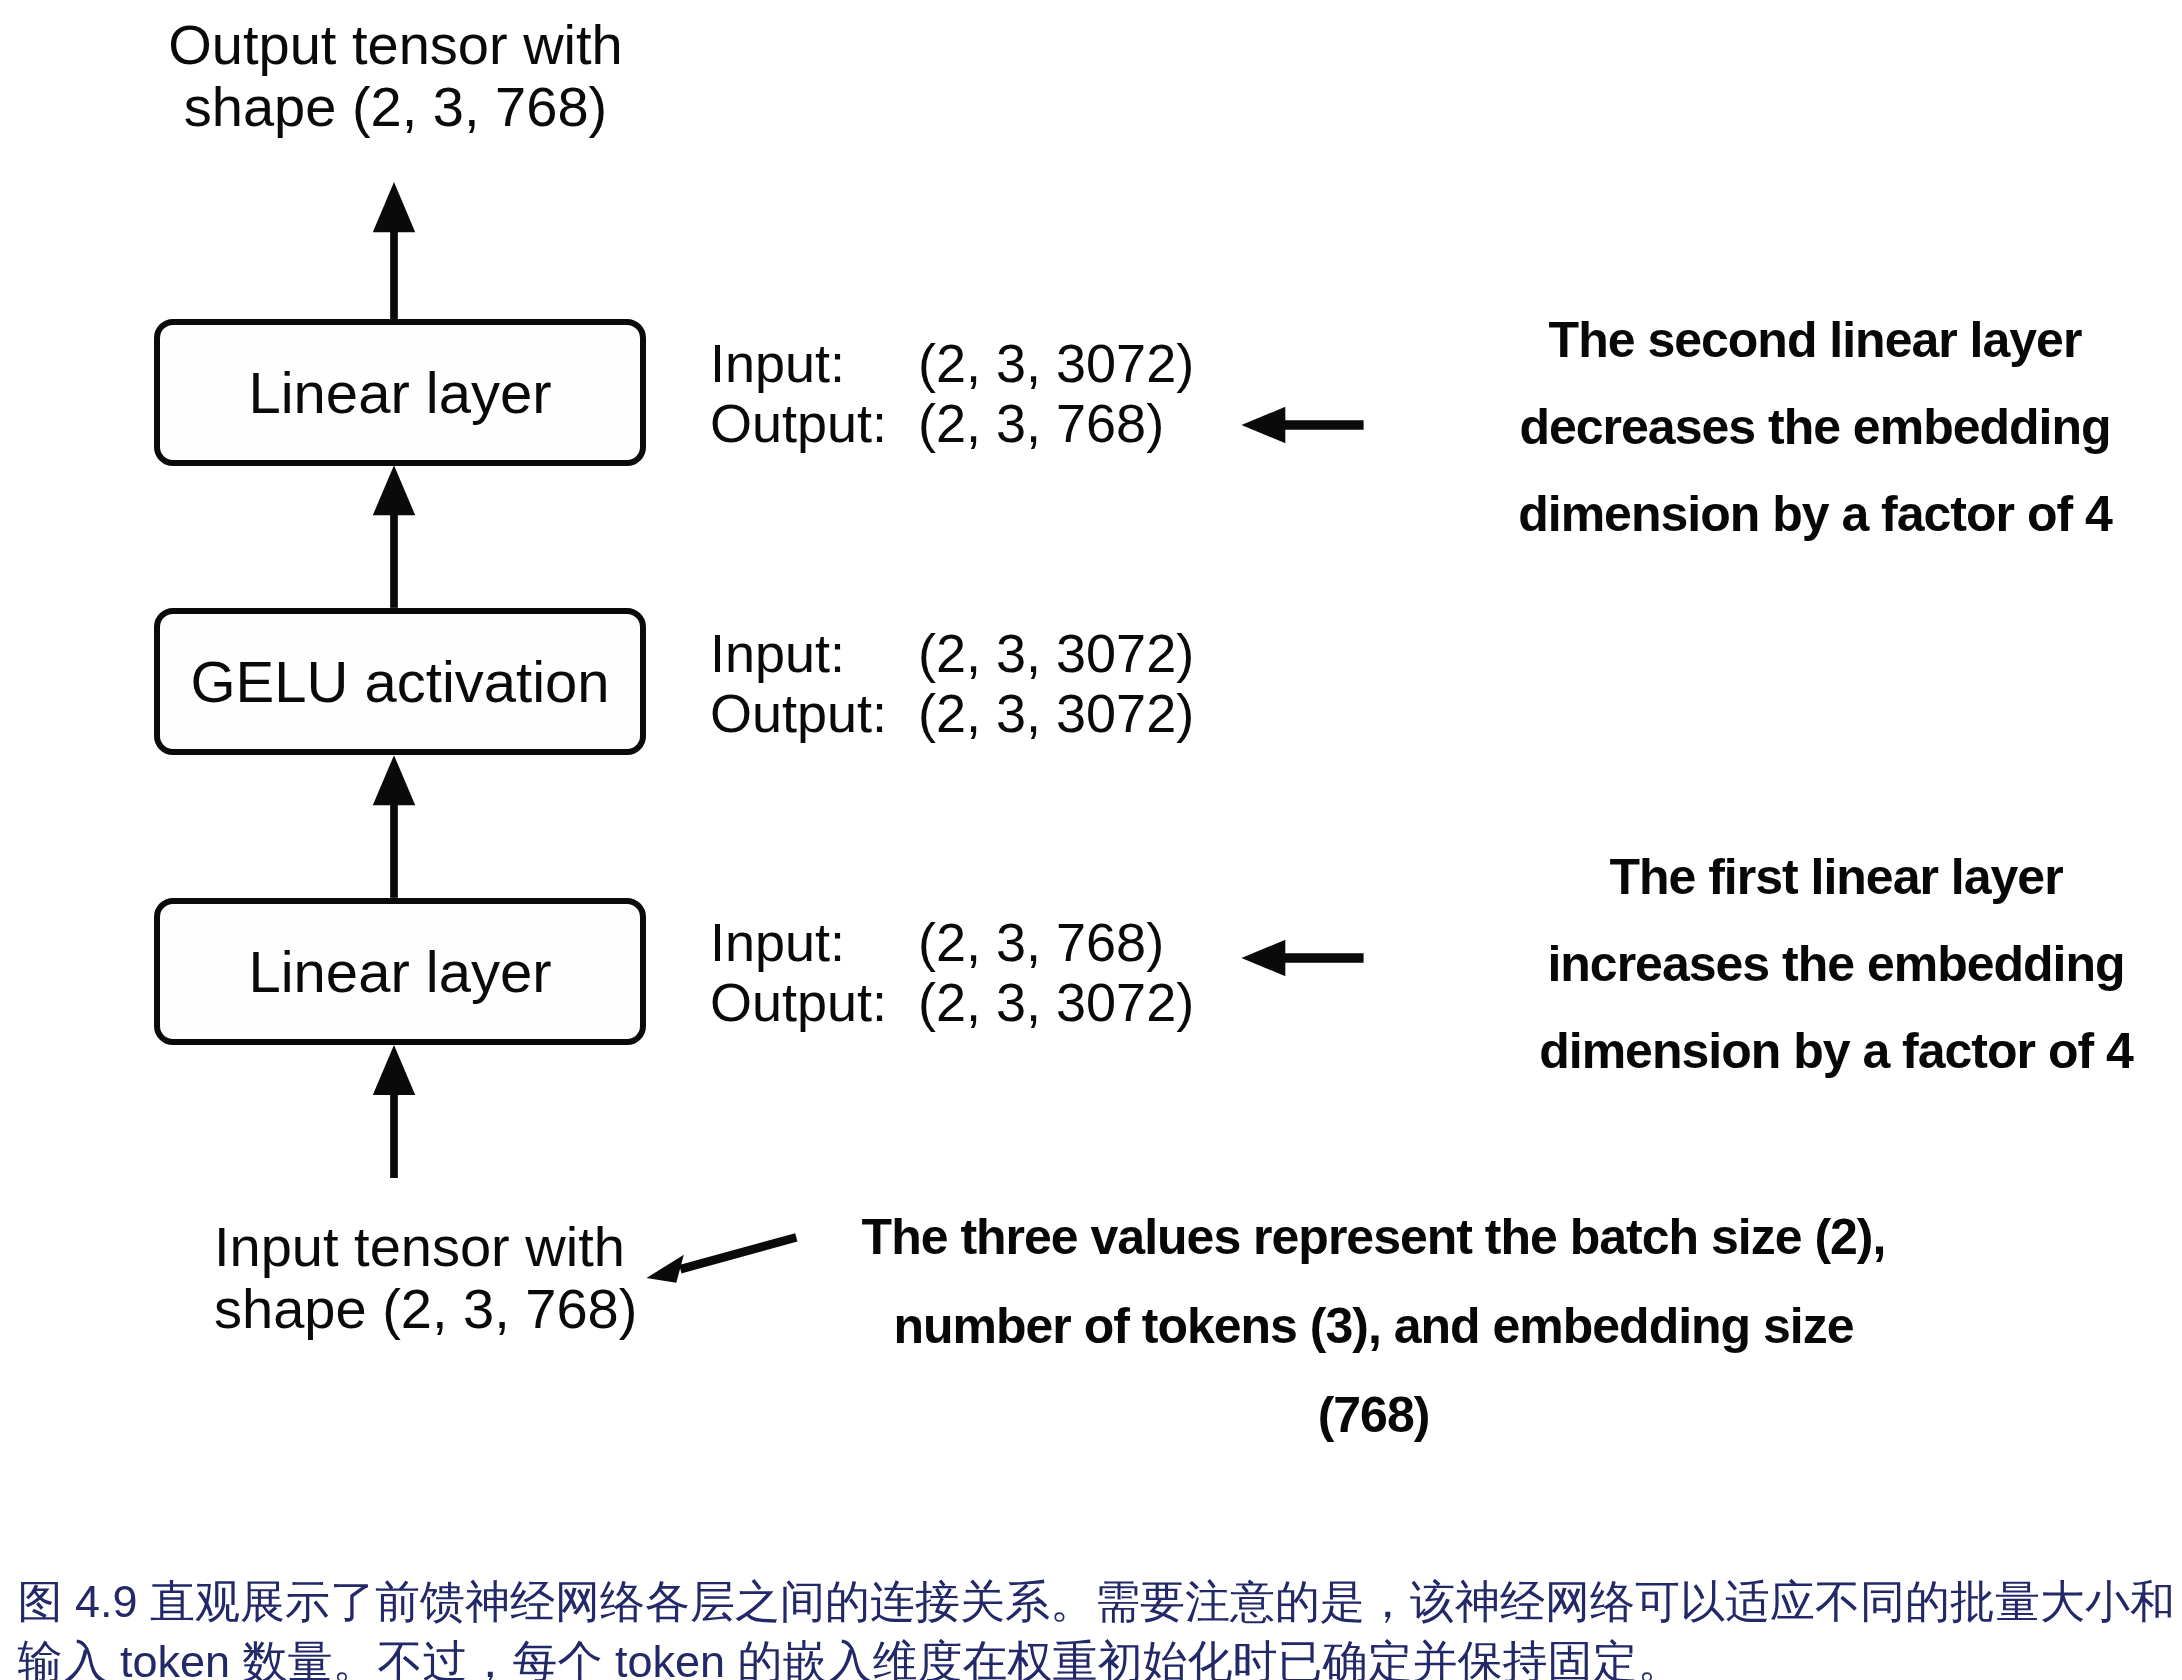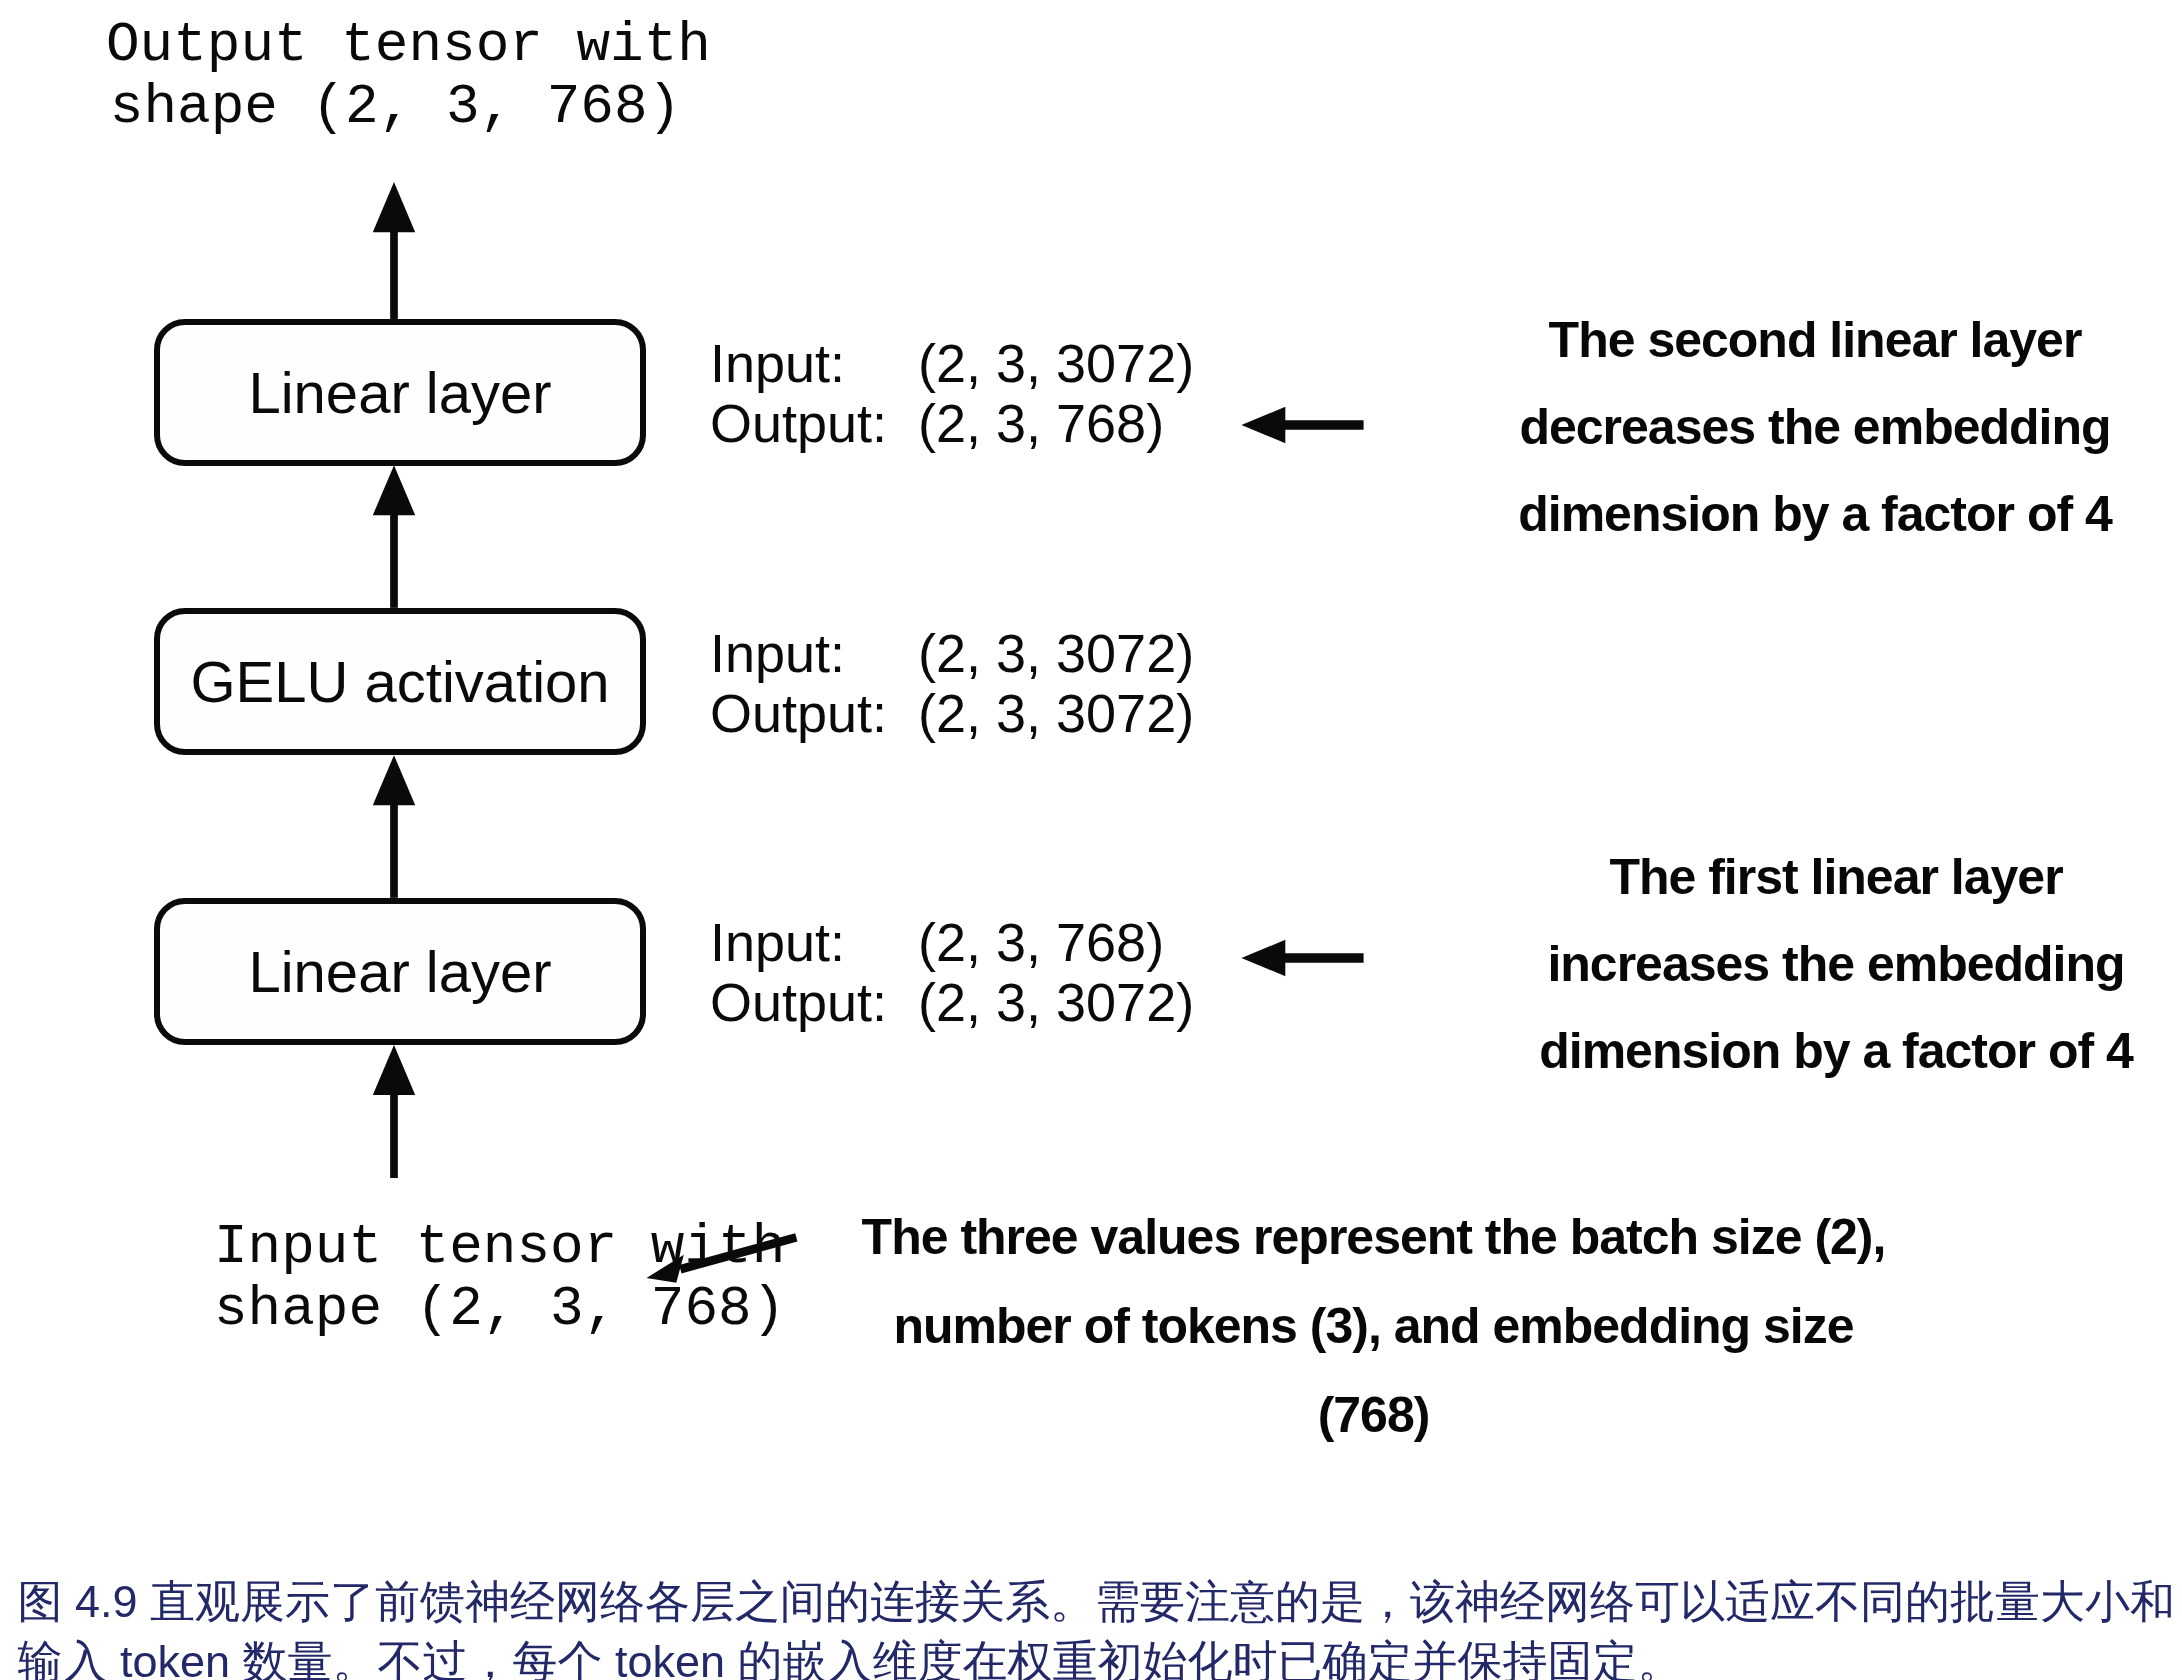--- a/index.html
+++ b/index.html
@@ -13,32 +13,31 @@
     overflow: hidden;
   }
   .abs { position: absolute; }
 
   
   .tensor-label {
     font-size: 56px;
     line-height: 62px;
     color: #0a0a0a;
     white-space: nowrap;
-    font-family: Liberation Mono, monospace;
   }
   .tensor-label.centered { text-align: center; }
 
   
   .nnbox {
     position: absolute;
     left: 154px;
     width: 492px;
     height: 147px;
     border: 6.8px solid #0a0a0a;
-    border-radius: 31px;
+    border-radius: 19px;
     background: #fefefe;
     box-sizing: border-box;
     display: flex;
     align-items: center;
     justify-content: center;
     font-size: 58px;
     white-space: nowrap;
   }
 
   

